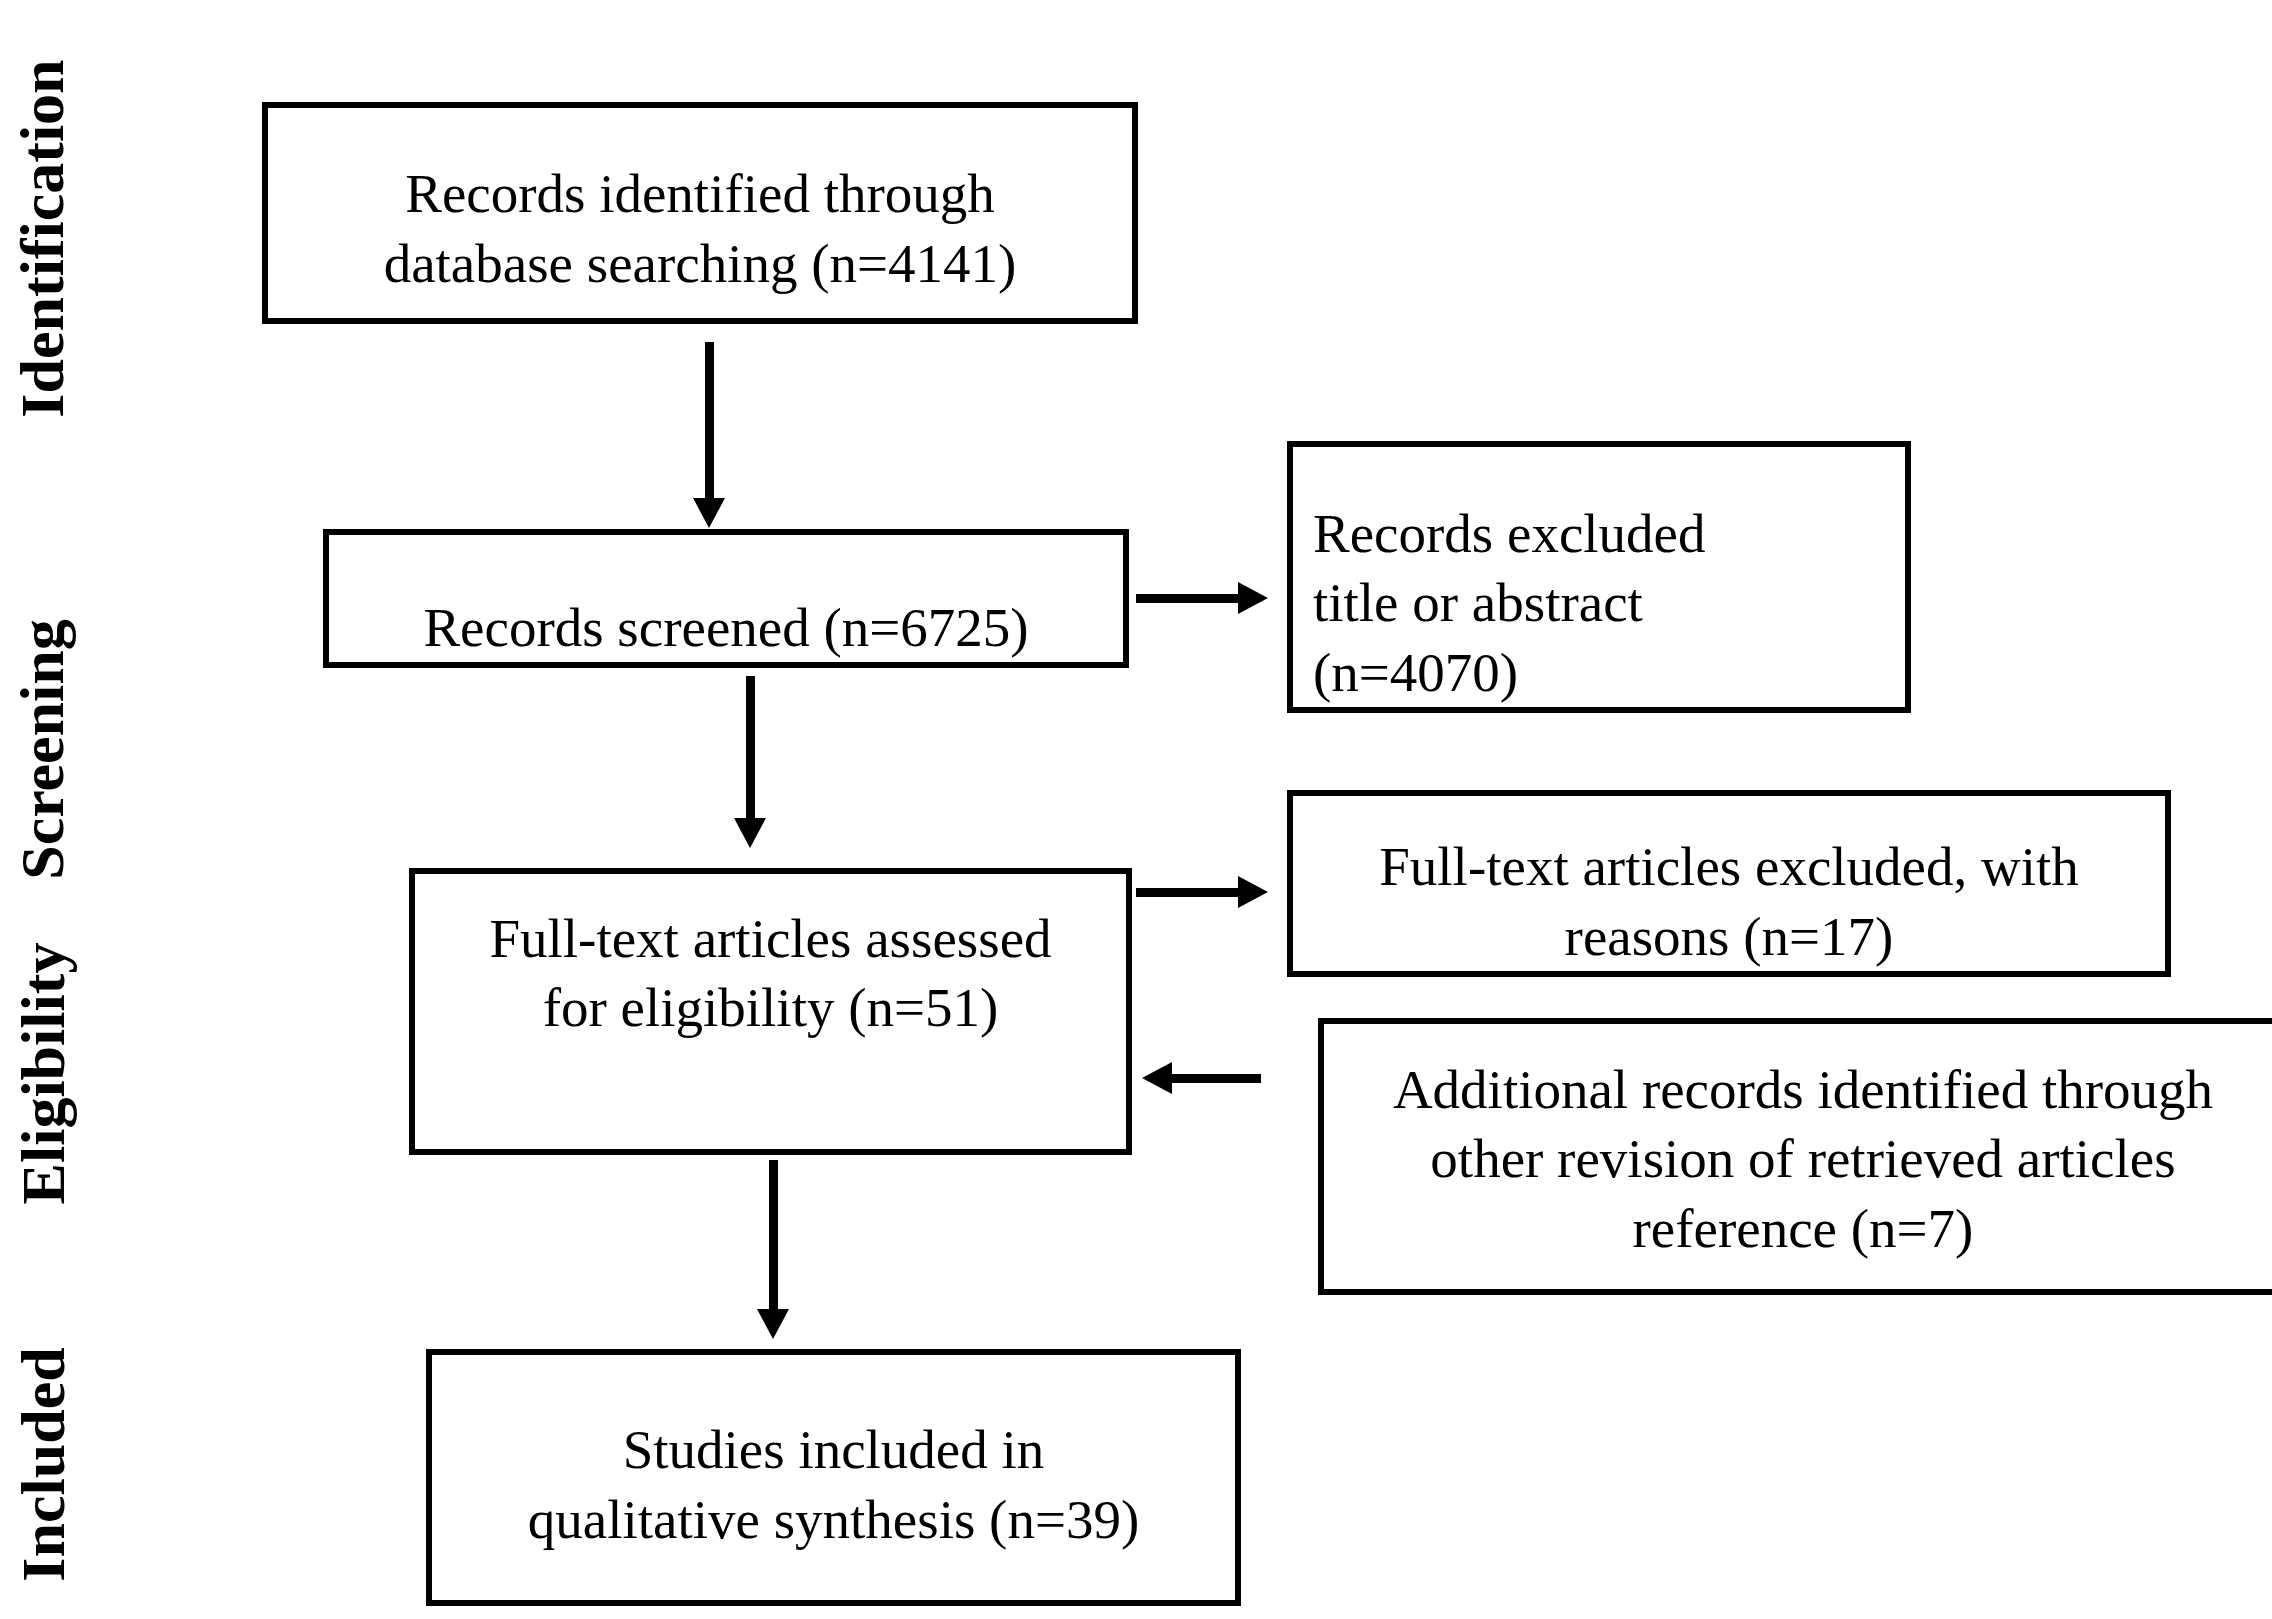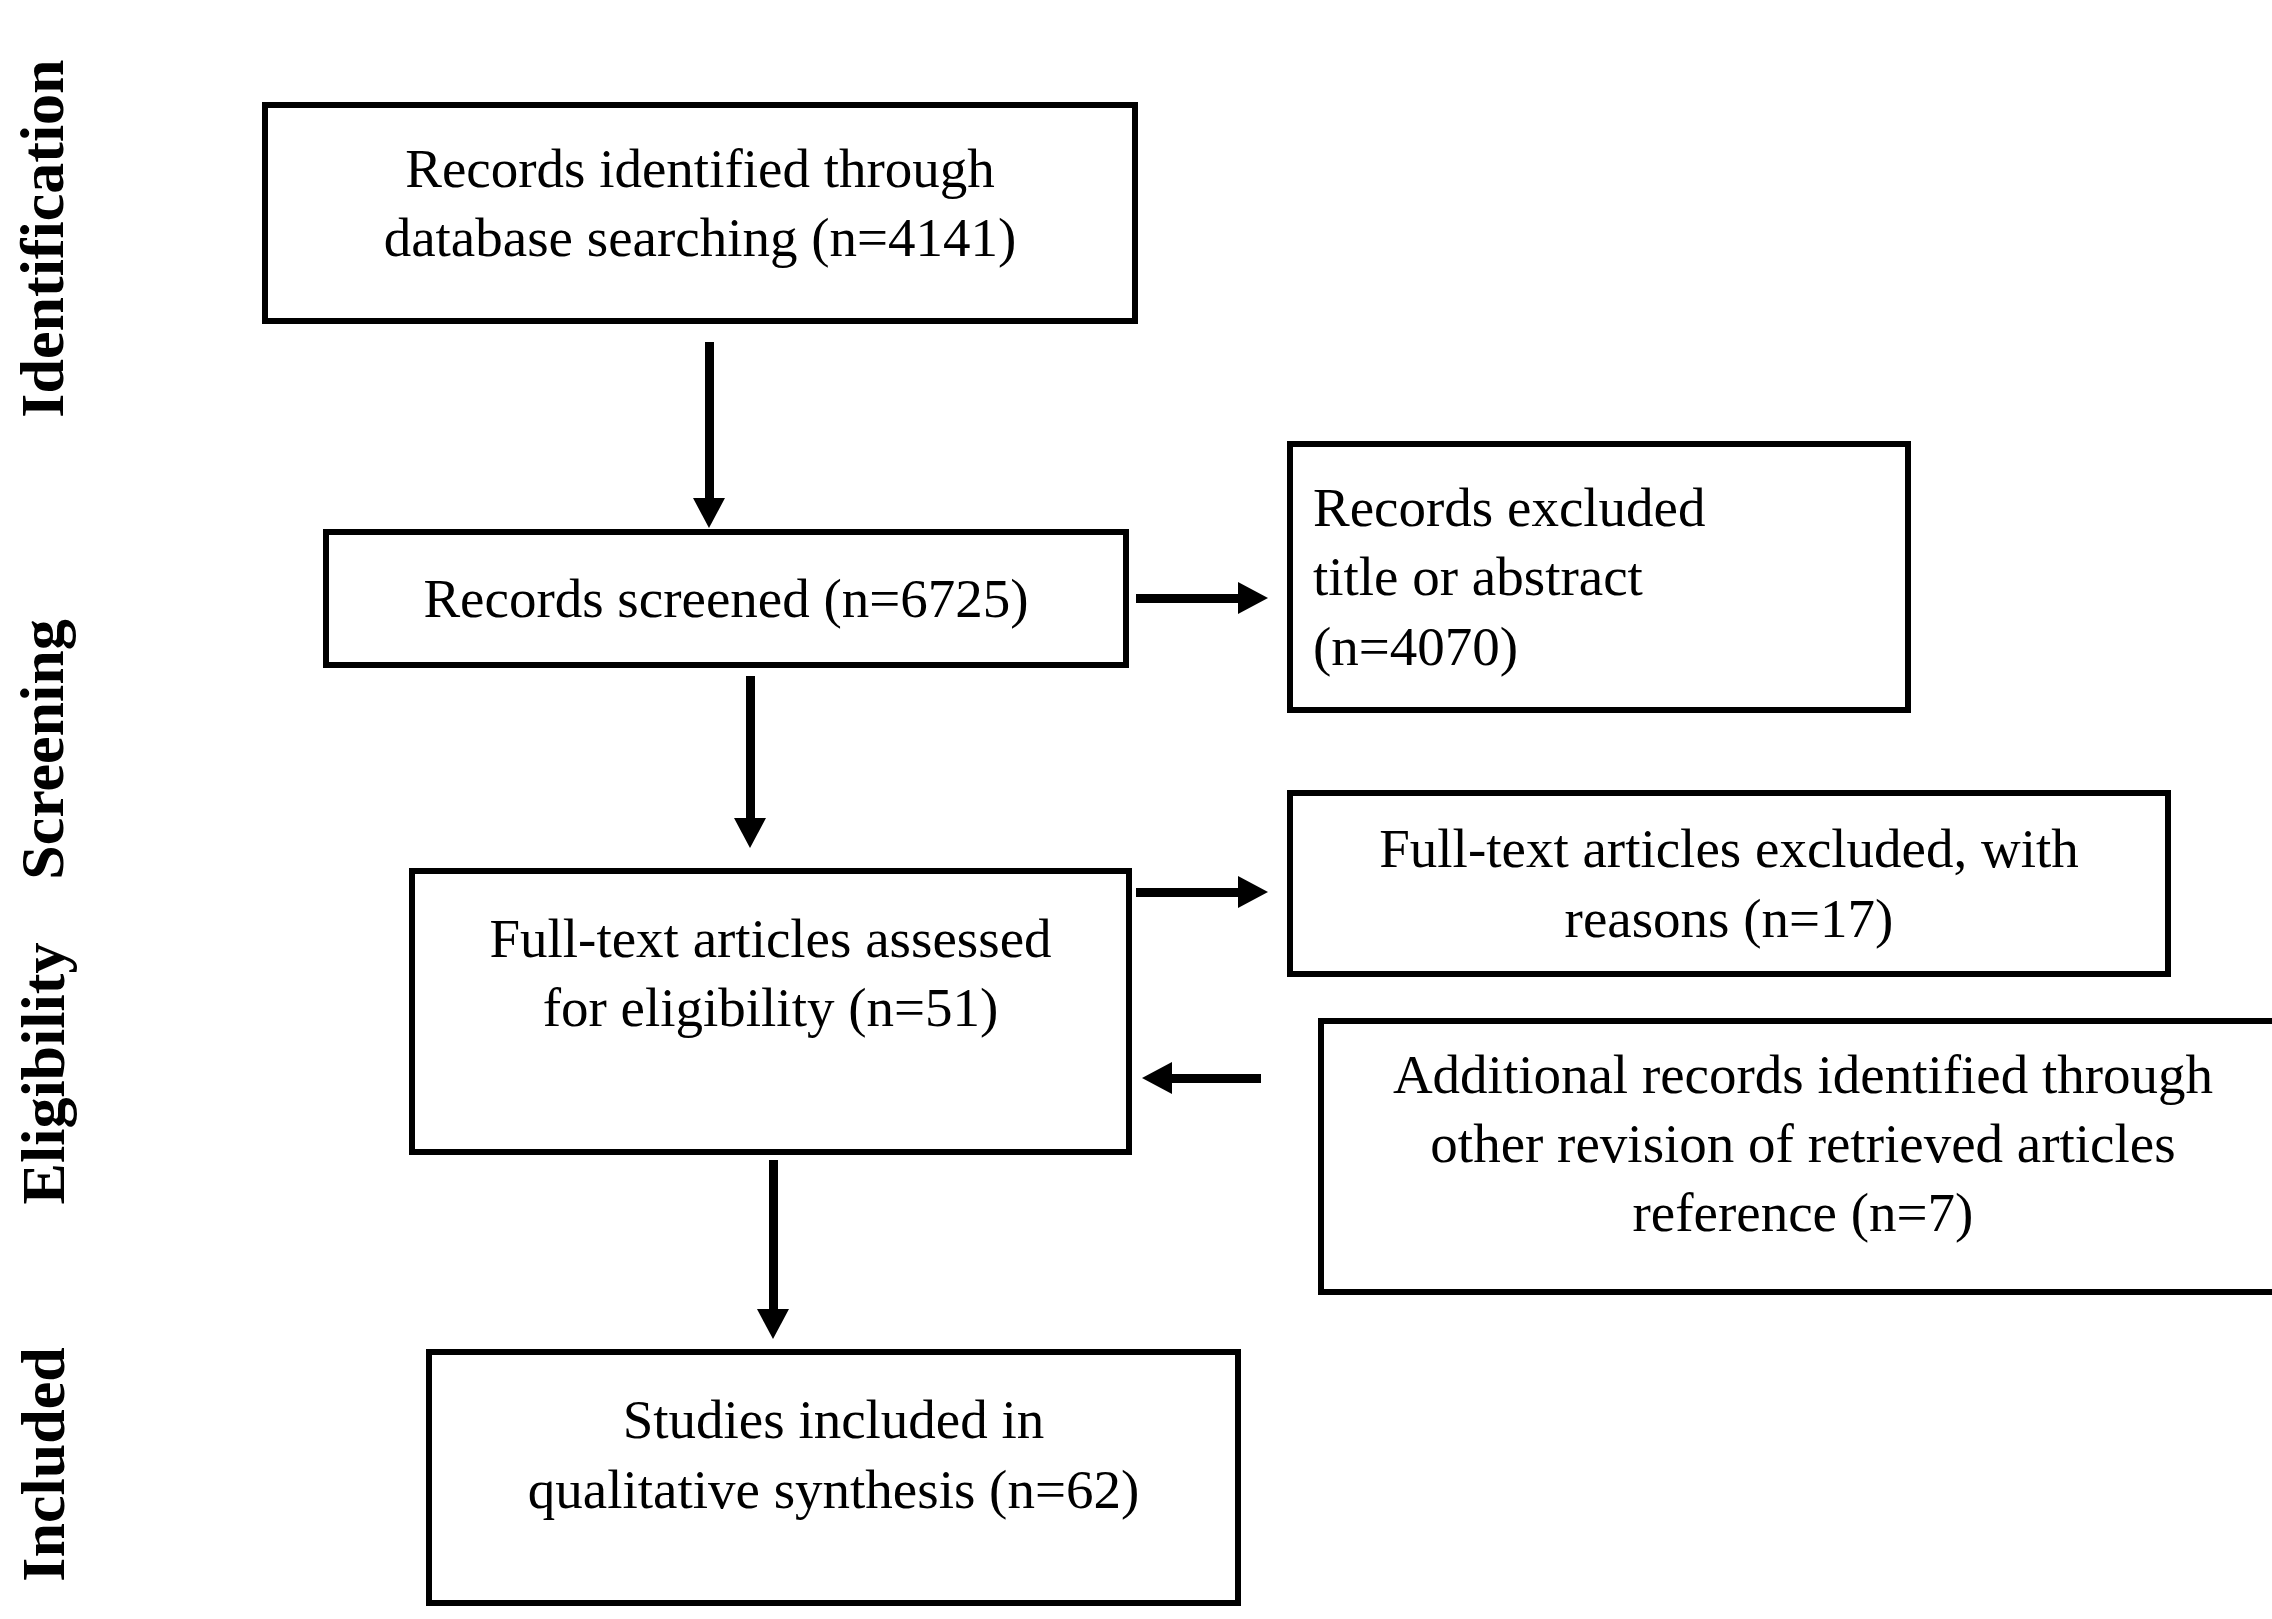--- a/index.html
+++ b/index.html
@@ -12,21 +12,21 @@
     color: #000000;
     overflow: hidden;
   }
   .box {
     position: absolute;
     box-sizing: border-box;
     border: 6.6px solid #000000;
     background: #ffffff;
     display: flex;
     flex-direction: column;
-    justify-content: center;
+    justify-content: flex-end;
     align-items: center;
   }
   .box-text {
     font-size: 55px;
     line-height: 1.26;
     text-align: center;
     white-space: pre-line;
   }
   .box.align-left { align-items: flex-start; }
   .box.align-left .box-text { text-align: left; }
@@ -97,21 +97,21 @@
   </div>
 
   <div class="box" style="left:1287px; top:1018px; width:970px; height:277px; padding-bottom:26px;margin-left:31px;">
     <div class="box-text">Additional records identified through
 other revision of retrieved articles
 reference (n=7)</div>
   </div>
 
   <div class="box" style="left:426px; top:1349px; width:815px; height:257px; padding-bottom:46px;">
     <div class="box-text">Studies included in
-qualitative synthesis (n=62)</div>
+qualitative synthesis (n=39)</div>
   </div>
 
   <div>
     <div class="vline" style="left:705px; top:342px; height:160px;"></div>
     <div class="head-down" style="left:693px; top:498px;"></div>
   </div>
 
   <div>
     <div class="hline" style="left:1136px; top:594px; width:104px;"></div>
     <div class="head-right" style="left:1238px; top:582px;"></div>

